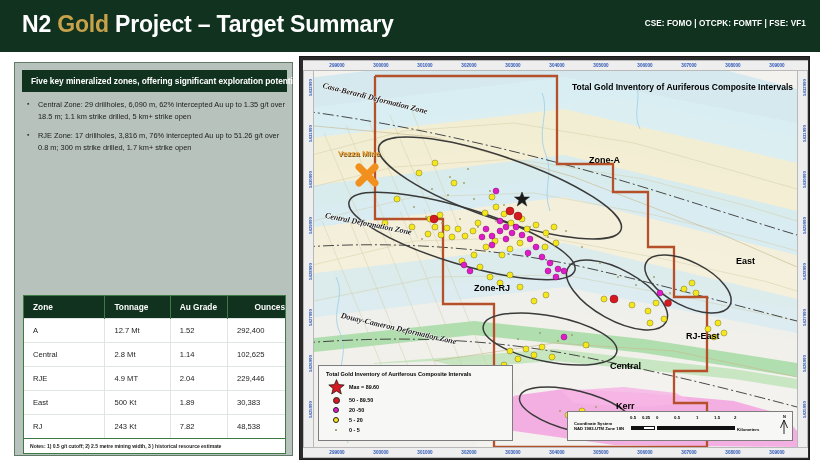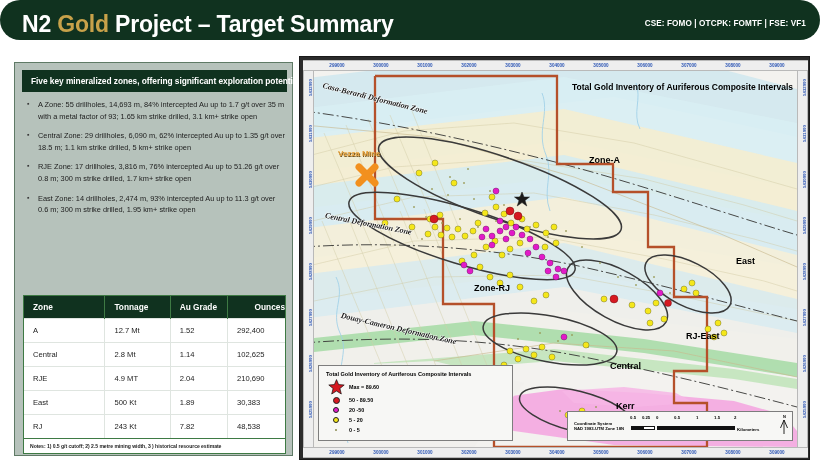--- a/index.html
+++ b/index.html
@@ -11,23 +11,22 @@
     overflow: hidden;
   }
   #slide {
     position: relative;
     width: 820px; height: 466px;
     background: #ffffff;
   }
 
   
   #header {
-    position: absolute; left: 0; top: 0; width: 820px; height: 40px;
+    position: absolute; left: 0; top: 0; width: 820px; height: 52px;
     background: #10321f;
-    border-radius: 21px;
   }
   #header-title {
     position: absolute; left: 22px; top: 11px;
     font-size: 23px; font-weight: bold; color: #ffffff;
     letter-spacing: -0.2px; white-space: nowrap;
   }
   #header-title .gold { color: #c8a24a; }
   #ticker {
     position: absolute; right: 14px; top: 19px;
     font-size: 8.2px; font-weight: bold; color: #ffffff;
@@ -231,24 +230,22 @@
 
   <div id="header">
     <div id="header-title"><span>N2 </span><span class="gold">Gold</span><span> Project – Target Summary</span></div>
     <div id="ticker">CSE: FOMO | OTCPK: FOMTF | FSE: VF1</div>
   </div>
 
   <div id="left-panel">
     <div id="panel-header">Five key mineralized zones, offering significant exploration potential</div>
 
     <div id="bullets">
-      <div class="bullet">A Zone: 55 drillholes, 14,693 m, 84% intercepted Au up to 1.7 g/t over 35 m with a metal factor of 93; 1.65 km strike drilled, 3.1 km+ strike open</div>
       <div class="bullet">Central Zone: 29 drillholes, 6,090 m, 62% intercepted Au up to 1.35 g/t over 18.5 m; 1.1 km strike drilled, 5 km+ strike open</div>
       <div class="bullet">RJE Zone: 17 drillholes, 3,816 m, 76% intercepted Au up to 51.26 g/t over 0.8 m; 300 m strike  drilled, 1.7 km+ strike open</div>
-      <div class="bullet">East Zone: 14 drillholes, 2,474 m, 93% intercepted Au up to 11.3 g/t over 0.6 m; 300 m strike  drilled, 1.95 km+ strike open</div>
     </div>
 
     <div id="res-table">
       <table>
         <thead>
           <tr>
             <th class="col0">Zone</th>
             <th class="col1">Tonnage</th>
             <th class="col2">Au Grade</th>
             <th class="col3">Ounces</th>
@@ -264,21 +261,21 @@
           <tr>
             <td>Central</td>
             <td>2.8 Mt</td>
             <td>1.14</td>
             <td>102,625</td>
           </tr>
           <tr>
             <td>RJE</td>
             <td>4.9 MT</td>
             <td>2.04</td>
-            <td>210,690</td>
+            <td>229,446</td>
           </tr>
           <tr>
             <td>East</td>
             <td>500 Kt</td>
             <td>1.89</td>
             <td>30,383</td>
           </tr>
           <tr>
             <td>RJ</td>
             <td>243 Kt</td>

